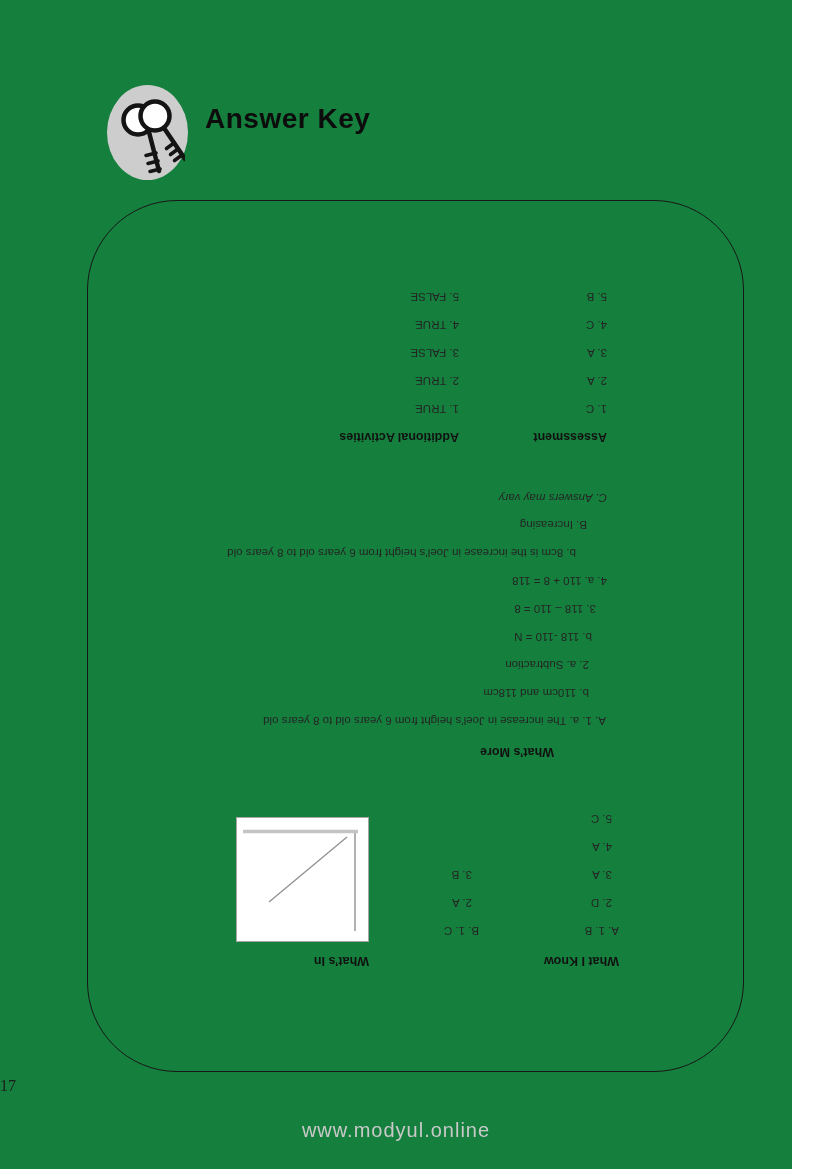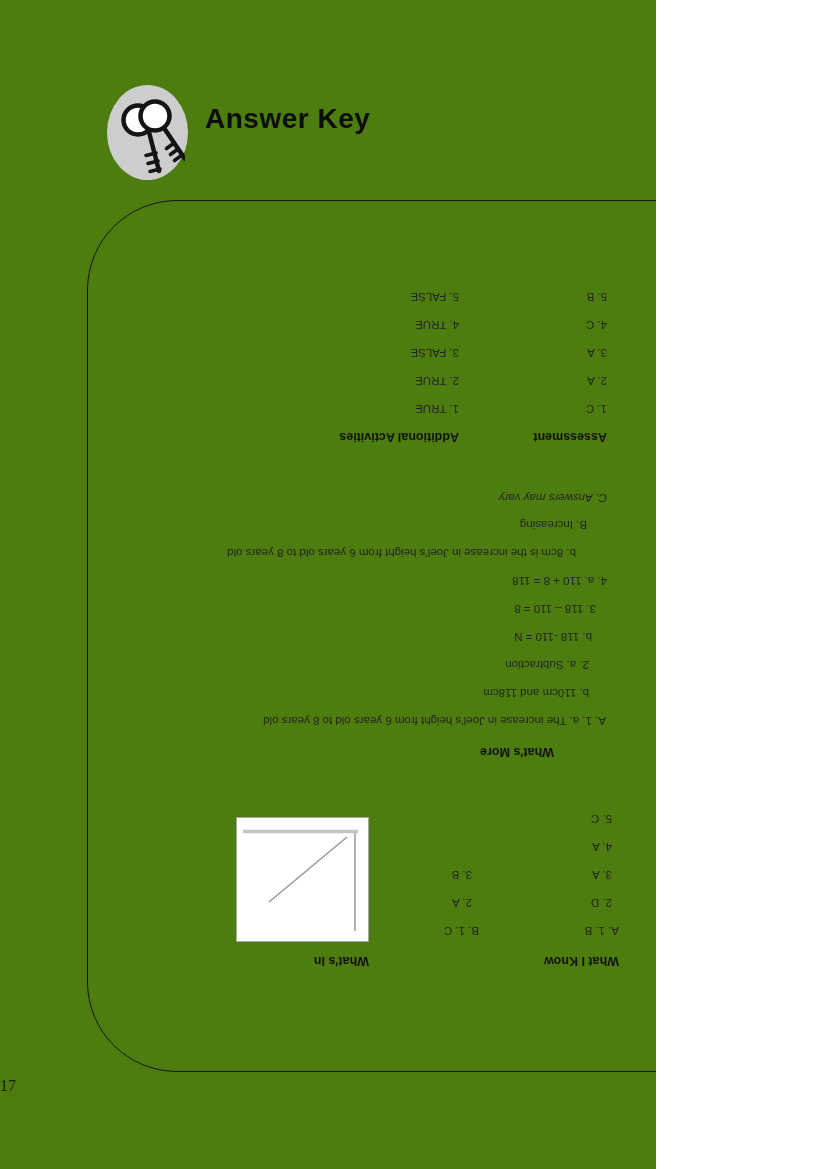--- a/index.html
+++ b/index.html
@@ -1,17 +1,17 @@
 <!DOCTYPE html>
 <html><head>
 <meta charset="utf-8">
 <style>
   html,body { margin:0; padding:0; background:#ffffff; }
   .page {
-    position:relative; width:656px; height:1169px; background:#4d7c0f;
+    position:relative; width:792px; height:1169px; background:#15803d;
     font-family:"Liberation Sans", sans-serif; overflow:hidden;
   }
   
   .icon-circle {
     position:absolute; left:107px; top:85px; width:81px; height:95px;
     background:#cdcdcd; border-radius:50%;
   }
   .icon-circle svg { position:absolute; left:4px; top:6px; }
   .page-title {
     position:absolute; left:205px; top:103px;
@@ -110,14 +110,15 @@
       <div class="t" style="left:284px;top:655px">1. TRUE</div>
       <div class="t" style="left:284px;top:683px">2. TRUE</div>
       <div class="t" style="left:284px;top:711px">3. FALSE</div>
       <div class="t" style="left:284px;top:739px">4. TRUE</div>
       <div class="t" style="left:284px;top:767px">5. FALSE</div>
 
     </div>
   </div>
 
   <div class="pageno">17</div>
+  <div class="watermark">www.modyul.online</div>
 
 </div>
 
 </body></html>

